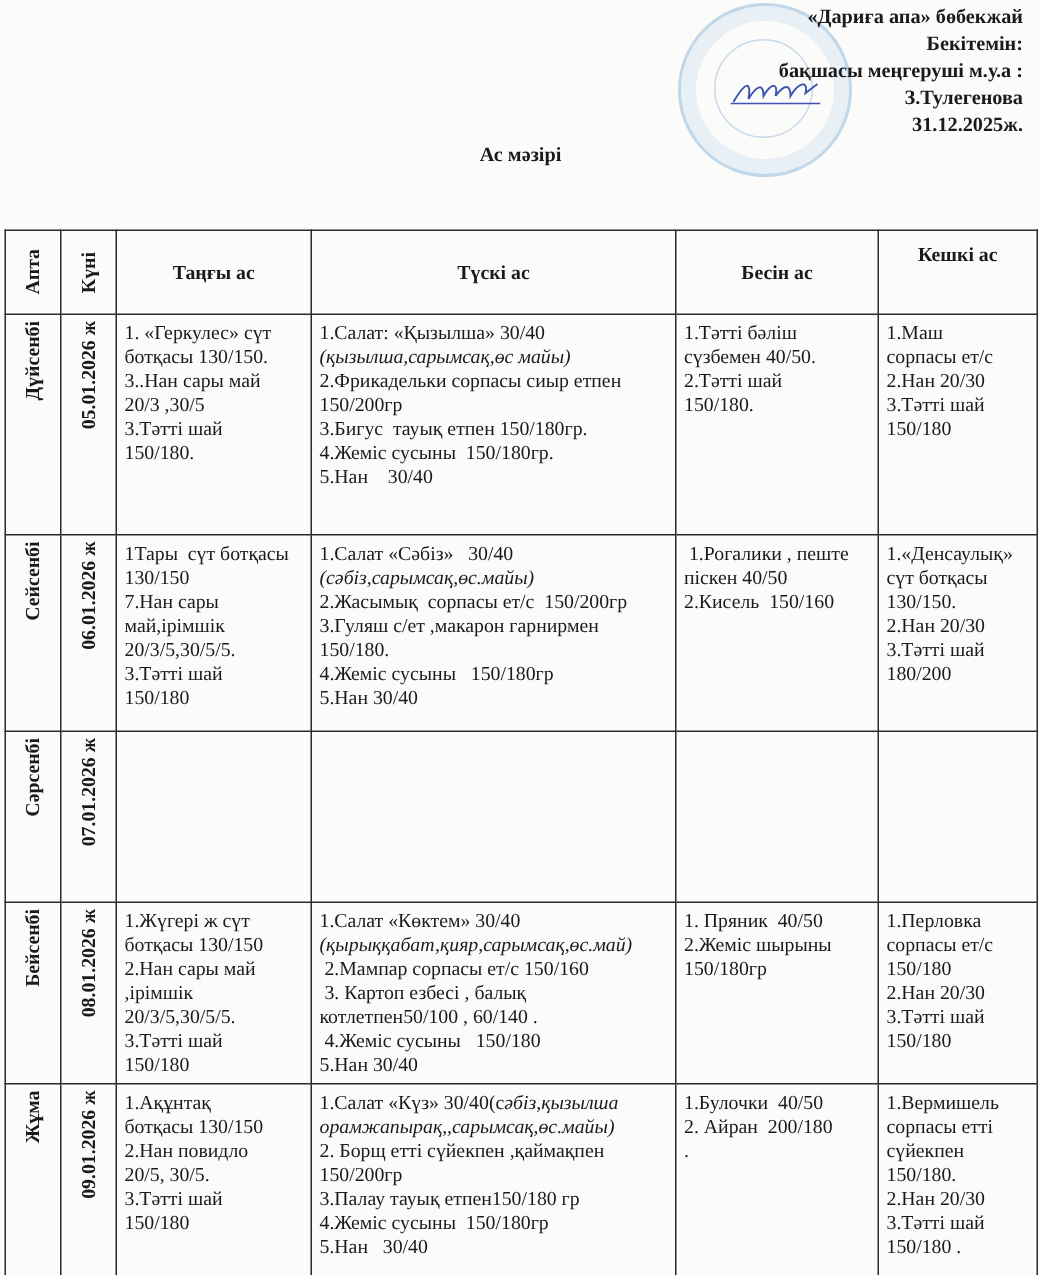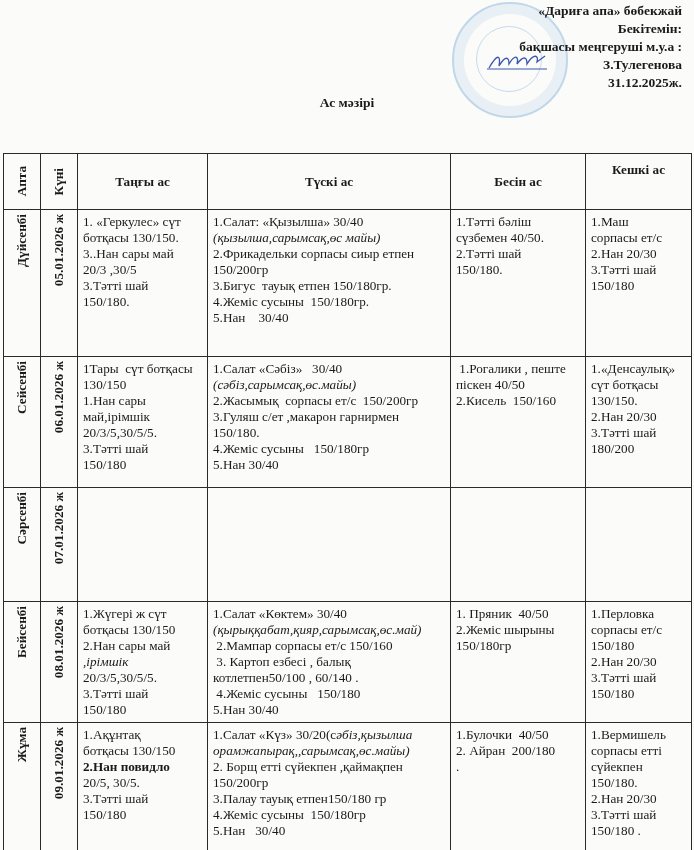--- a/index.html
+++ b/index.html
@@ -131,21 +131,21 @@
       <tr style="height: 131px;">
         <td class="vcell">
           <span class="vert">Сейсенбі</span>
         </td>
         <td class="vcell">
           <span class="vert">06.01.2026 ж</span>
         </td>
         <td>
           <span class="line" style="white-space: pre;">1Тары  сүт ботқасы</span>
           <span class="line" style="white-space: pre;">130/150</span>
-          <span class="line" style="white-space: pre;">1.Нан сары</span>
+          <span class="line" style="white-space: pre;">7.Нан сары</span>
           <span class="line" style="white-space: pre;">май,ірімшік</span>
           <span class="line" style="white-space: pre;">20/3/5,30/5/5.</span>
           <span class="line" style="white-space: pre;">3.Тәтті шай</span>
           <span class="line" style="white-space: pre;">150/180</span>
         </td>
         <td>
           <span class="line" style="white-space: pre;">1.Салат «Сәбіз»   30/40</span>
           <span class="line it" style="white-space: pre;">(сәбіз,сарымсақ,өс.майы)</span>
           <span class="line" style="white-space: pre;">2.Жасымық  сорпасы ет/с  150/200гр</span>
           <span class="line" style="white-space: pre;">3.Гуляш с/ет ,макарон гарнирмен</span>
@@ -183,21 +183,21 @@
         <td class="vcell">
           <span class="vert">Бейсенбі</span>
         </td>
         <td class="vcell">
           <span class="vert">08.01.2026  ж</span>
         </td>
         <td>
           <span class="line" style="white-space: pre;">1.Жүгері ж сүт</span>
           <span class="line" style="white-space: pre;">ботқасы 130/150</span>
           <span class="line" style="white-space: pre;">2.Нан сары май</span>
-          <span class="line" style="white-space: pre; font-style: italic;">,ірімшік</span>
+          <span class="line" style="white-space: pre;">,ірімшік</span>
           <span class="line" style="white-space: pre;">20/3/5,30/5/5.</span>
           <span class="line" style="white-space: pre;">3.Тәтті шай</span>
           <span class="line" style="white-space: pre;">150/180</span>
         </td>
         <td>
           <span class="line" style="white-space: pre;">1.Салат «Көктем» 30/40</span>
           <span class="line it" style="white-space: pre; font-style: italic;">(қырыққабат,қияр,сарымсақ,өс.май)</span>
           <span class="line" style="white-space: pre;"> 2.Мампар сорпасы ет/с 150/160</span>
           <span class="line" style="white-space: pre;"> 3. Картоп езбесі , балық</span>
           <span class="line" style="white-space: pre;">котлетпен50/100 , 60/140 .</span>
@@ -221,27 +221,27 @@
       <tr style="height: 142px;">
         <td class="vcell">
           <span class="vert">Жұма</span>
         </td>
         <td class="vcell">
           <span class="vert">09.01.2026  ж</span>
         </td>
         <td>
           <span class="line" style="white-space: pre;">1.Ақұнтақ</span>
           <span class="line" style="white-space: pre;">ботқасы 130/150</span>
-          <span class="line" style="white-space: pre; font-weight: bold;">2.Нан повидло</span>
+          <span class="line" style="white-space: pre;">2.Нан повидло</span>
           <span class="line" style="white-space: pre;">20/5, 30/5.</span>
           <span class="line" style="white-space: pre;">3.Тәтті шай</span>
           <span class="line" style="white-space: pre;">150/180</span>
         </td>
         <td>
-          <span class="line" style="white-space: pre;"><span>1.Салат «Күз» 30/20(с</span><span class="it">әбіз,қызылша</span></span>
+          <span class="line" style="white-space: pre;"><span>1.Салат «Күз» 30/40(с</span><span class="it">әбіз,қызылша</span></span>
           <span class="line it" style="white-space: pre;">орамжапырақ,,сарымсақ,өс.майы)</span>
           <span class="line" style="white-space: pre;">2. Борщ етті сүйекпен ,қаймақпен</span>
           <span class="line" style="white-space: pre;">150/200гр</span>
           <span class="line" style="white-space: pre;">3.Палау тауық етпен150/180 гр</span>
           <span class="line" style="white-space: pre;">4.Жеміс сусыны  150/180гр</span>
           <span class="line" style="white-space: pre;">5.Нан   30/40</span>
         </td>
         <td>
           <span class="line" style="white-space: pre;">1.Булочки  40/50</span>
           <span class="line" style="white-space: pre;">2. Айран  200/180</span>

